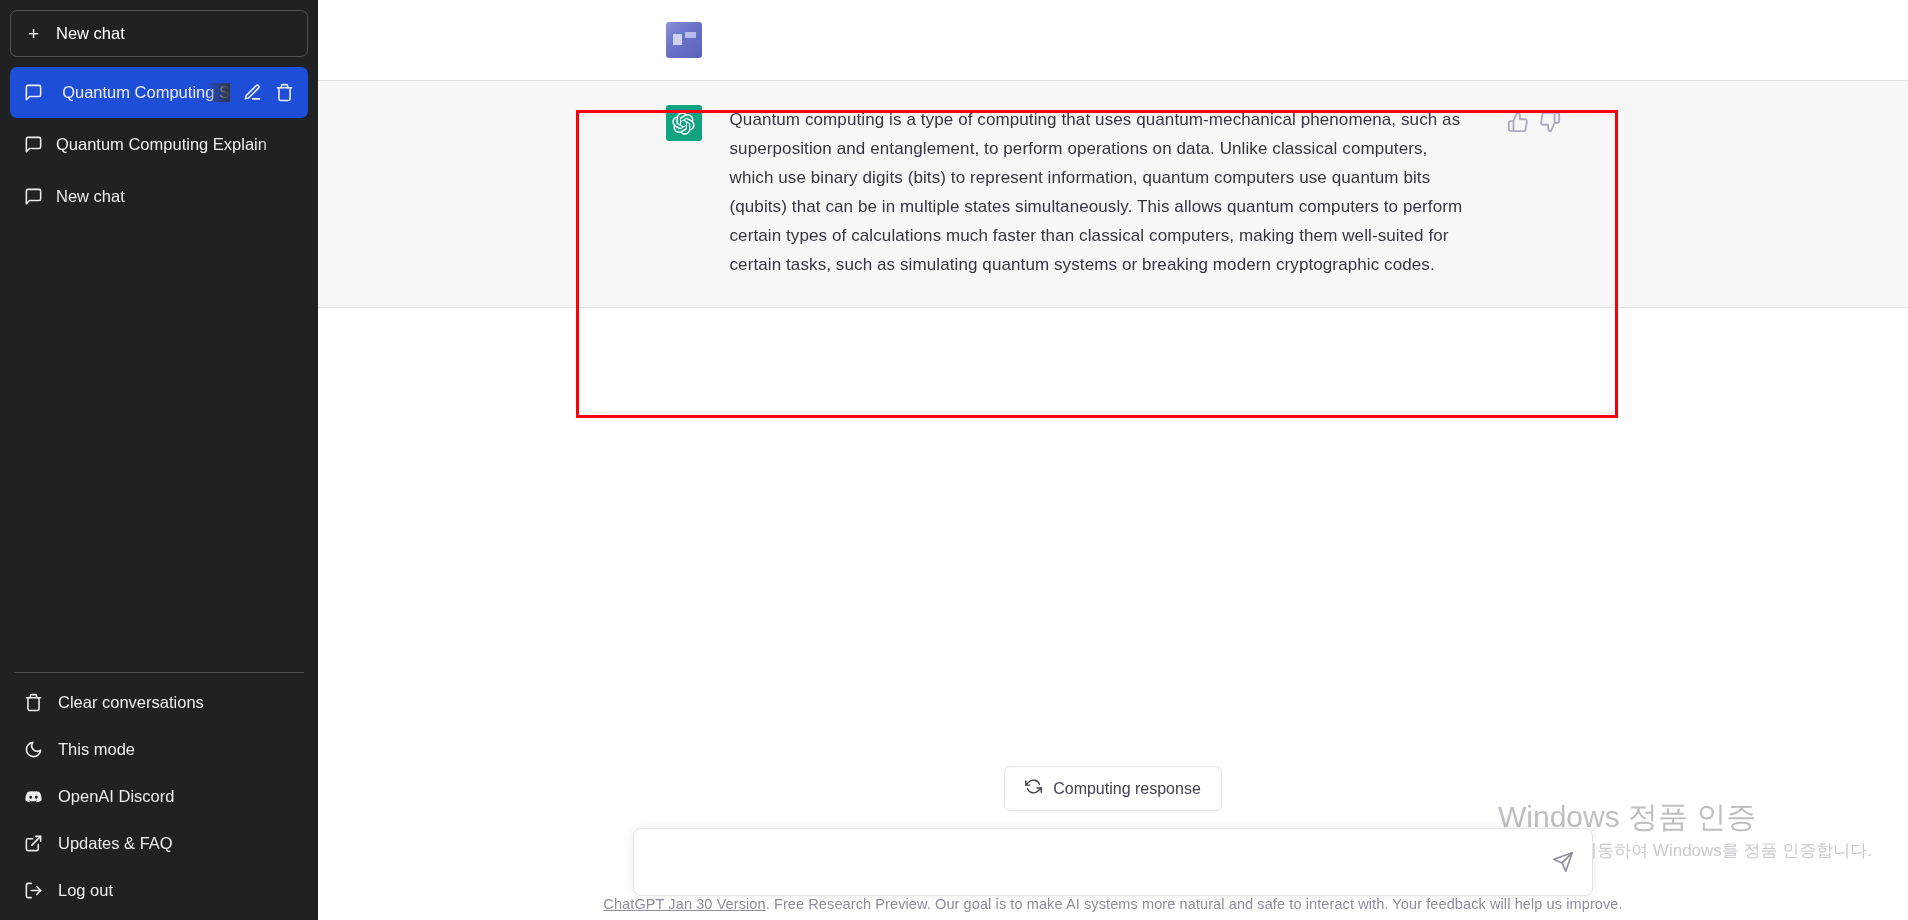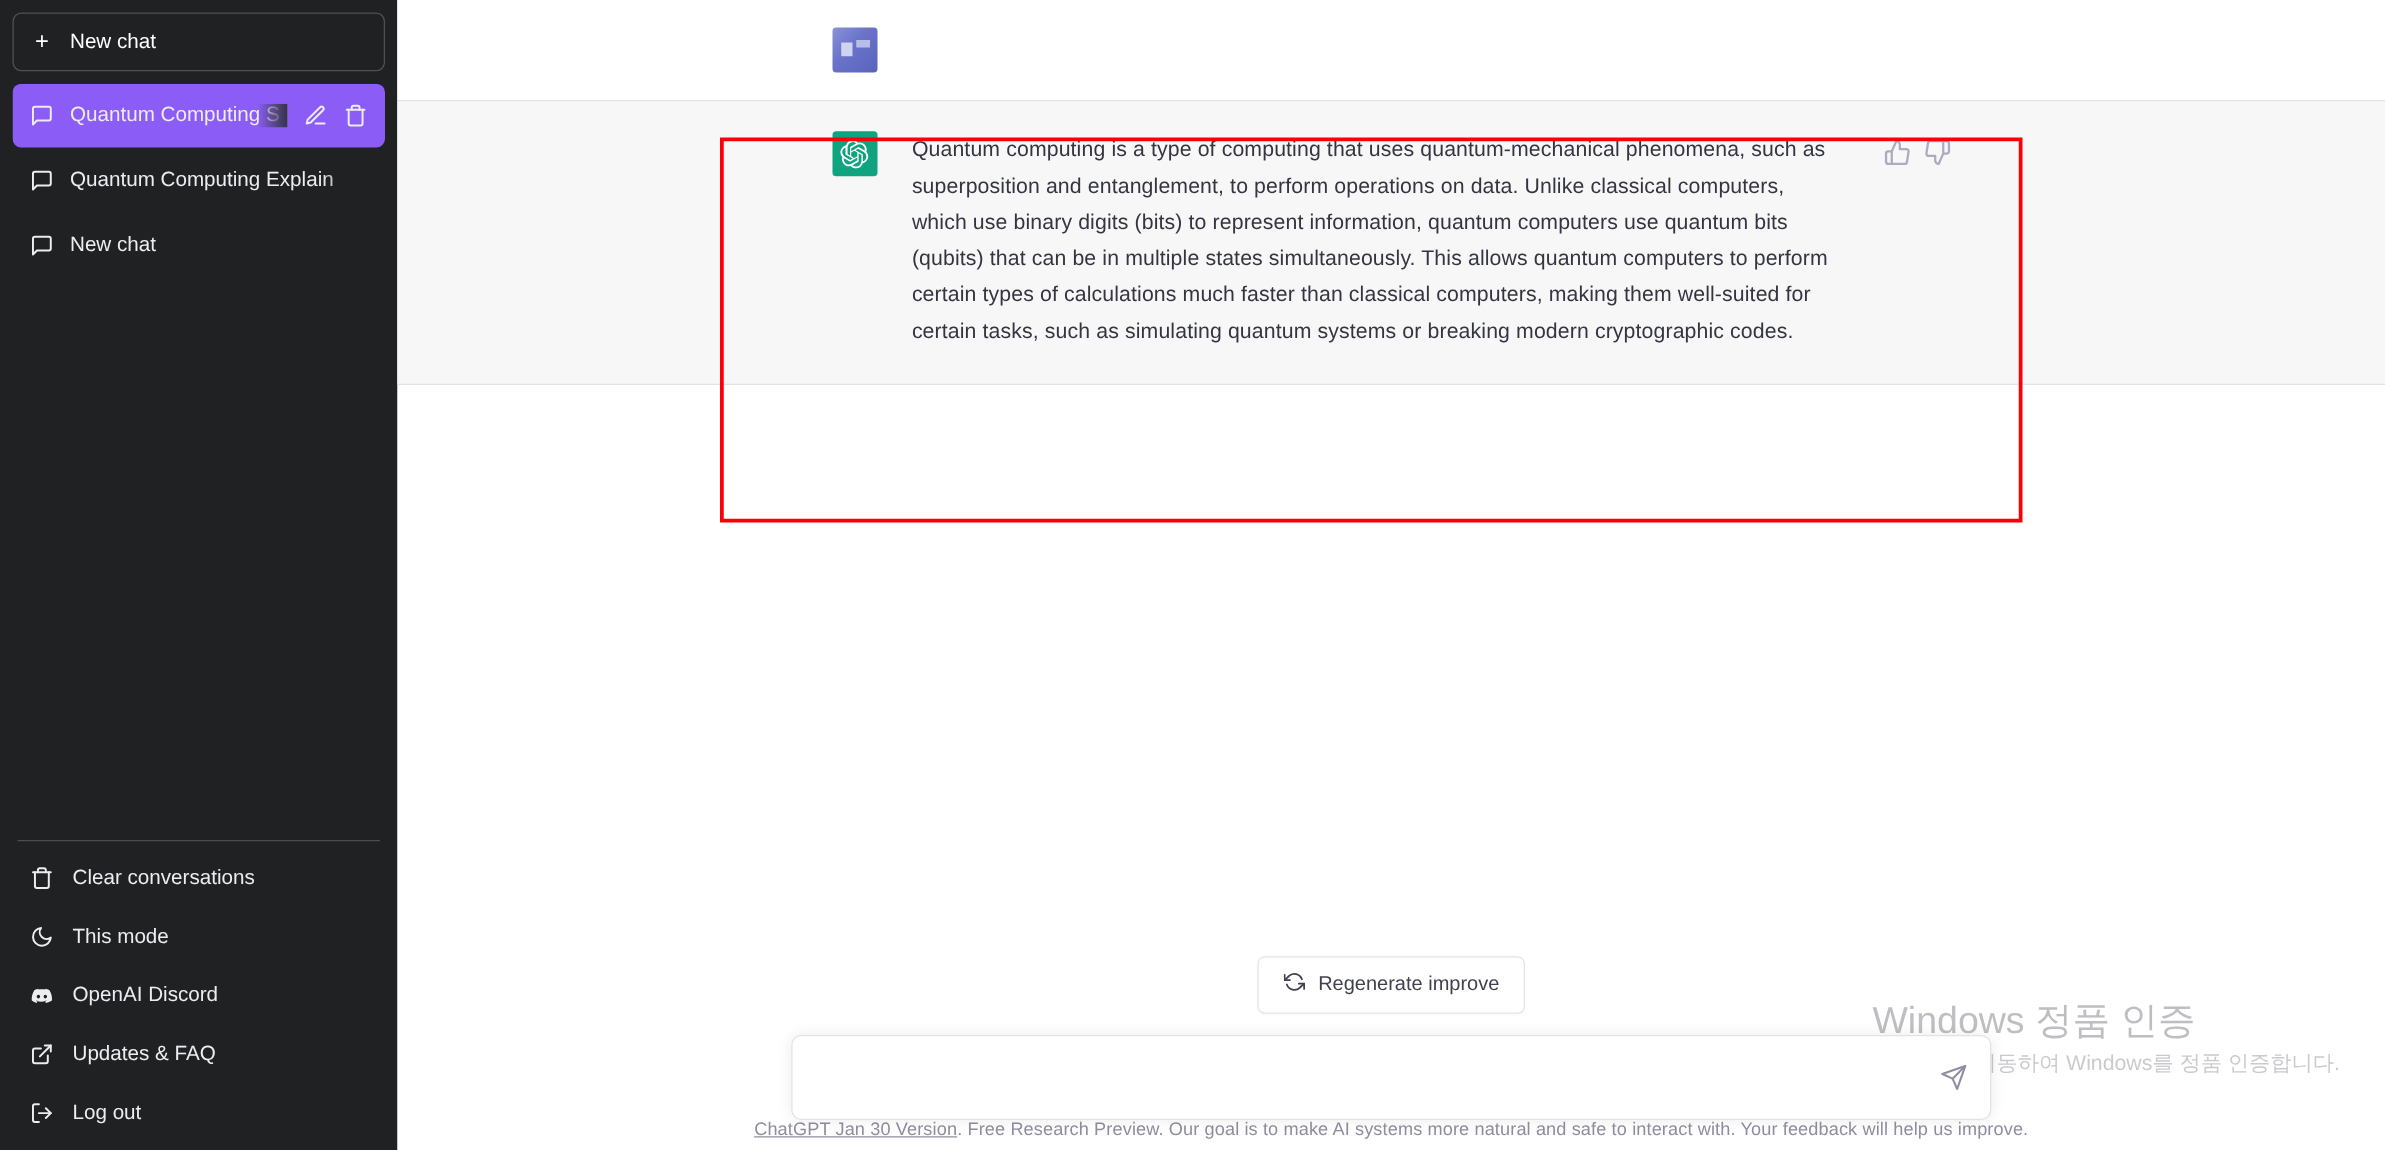--- a/index.html
+++ b/index.html
@@ -38,21 +38,21 @@
     display:flex; align-items:center; gap:13px;
     padding:13px 14px;
     border-radius:7px;
     font-size:16.5px;
     color:#ececf1;
     cursor:pointer;
     position:relative;
     white-space:nowrap;
     height:51px;
   }
-  .conv-item.active { background:#8b5cf6; }
+  .conv-item.active { background:#1d4ed8;text-align:right; }
   .conv-item .conv-label {
     overflow:hidden;
     flex:1;
     position:relative;
     max-height:22px;
   }
   .conv-item:not(.active) .conv-label::after {
     content:"";
     position:absolute; right:0; top:0; bottom:0; width:36px;
     background:linear-gradient(to right, rgba(32,33,35,0), #202123);
@@ -359,21 +359,21 @@
   <div class="bottom-area">
 
     <div class="regen-btn">
       <span>
         <svg width="17" height="17" viewBox="0 0 24 24" fill="none" stroke="currentColor" stroke-width="2" stroke-linecap="round" stroke-linejoin="round">
             <polyline points="1 4 1 10 7 10"></polyline>
             <polyline points="23 20 23 14 17 14"></polyline>
             <path d="M20.49 9A9 9 0 0 0 5.64 5.64L1 10m22 4l-4.64 4.36A9 9 0 0 1 3.51 15"></path>
           </svg>
       </span>
-      <span>Regenerate improve</span>
+      <span>Computing response</span>
     </div>
 
     <div class="composer">
       <input class="composer-input" type="text" value="" placeholder="" style="">
       <span class="send-icon">
         <svg viewBox="0 0 24 24" fill="none" stroke="currentColor" stroke-width="1.8" stroke-linecap="round" stroke-linejoin="round">
             <line x1="22" y1="2" x2="11" y2="13"></line>
             <polygon points="22 2 15 22 11 13 2 9 22 2"></polygon>
           </svg>
       </span>

